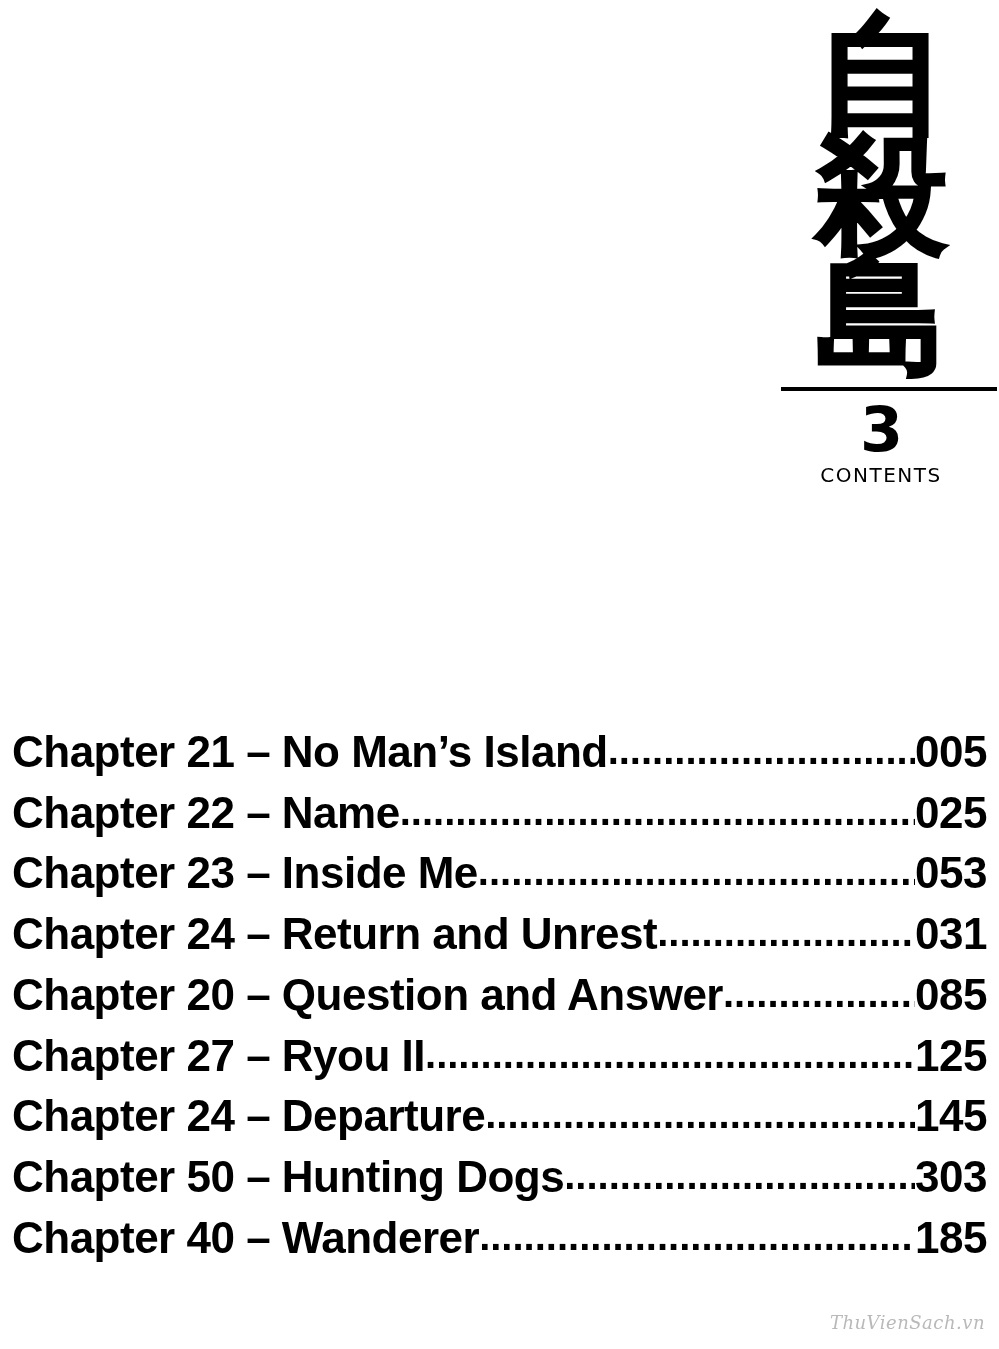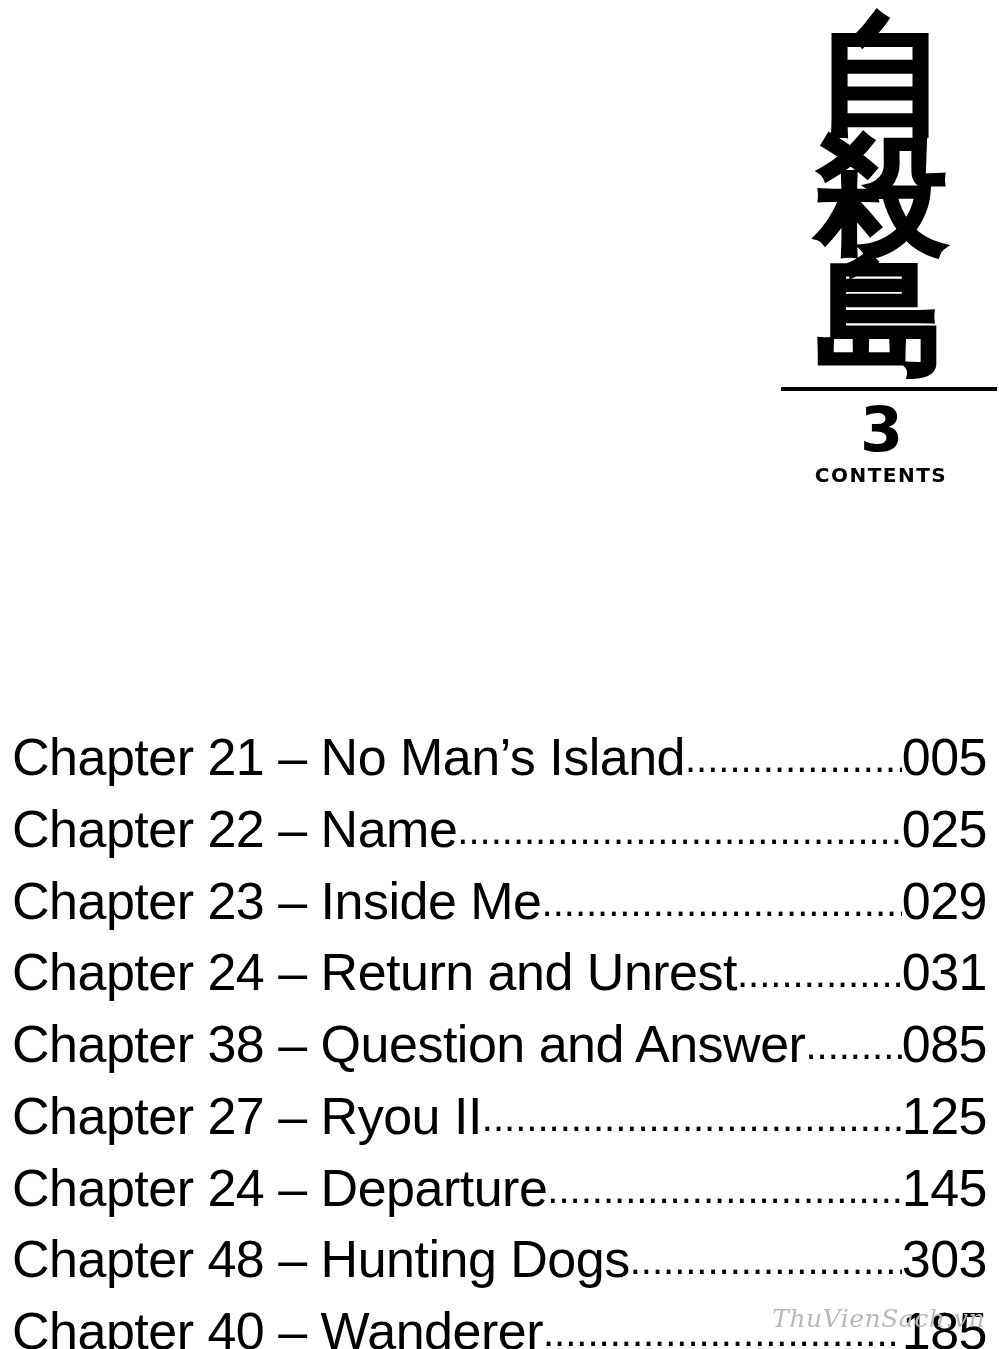--- a/index.html
+++ b/index.html
@@ -46,39 +46,39 @@
   .volume-number {
     font-family: "DejaVu Sans", sans-serif;
     font-weight: bold;
     font-size: 62px;
     line-height: 1;
     margin-top: 8px;
     letter-spacing: -1px;
   }
   .contents-label {
     font-family: "DejaVu Sans", sans-serif;
-    font-weight: bold;
+    font-weight: normal;
     font-size: 20px;
     letter-spacing: 1.5px;
     margin-top: 2px;
   }
 
   
   .toc {
     position: absolute;
     left: 12px;
     right: 12px;
     top: 722px;
   }
   .toc-row {
     display: flex;
     align-items: baseline;
-    font-size: 52px;
+    font-size: 44px;
     line-height: 1.38;
-    font-weight: 400;
+    font-weight: 700;
     white-space: nowrap;
     letter-spacing: -0.5px;
   }
   .toc-label {
     flex: 0 0 auto;
   }
   .toc-dots {
     flex: 1 1 auto;
     overflow: hidden;
     font-size: 40px;
@@ -95,21 +95,21 @@
     padding-left: 0px;
   }
 
   
   .watermark {
     position: absolute;
     right: 14px;
     bottom: 16px;
     font-family: "DejaVu Serif", serif;
     font-style: italic;
-    font-size: 25px;
+    font-size: 18px;
     color: #b9b9b9;
     letter-spacing: 0.5px;
     pointer-events: none;
   }
 </style>
 </head>
 <body>
 
 <div class="title-block">
   <div class="jp-title">自
@@ -127,44 +127,44 @@
     <span class="toc-page">005</span>
   </div>
   <div class="toc-row">
     <span class="toc-label">Chapter 22 – Name</span>
     <span class="toc-dots"></span>
     <span class="toc-page">025</span>
   </div>
   <div class="toc-row">
     <span class="toc-label">Chapter 23 – Inside Me</span>
     <span class="toc-dots"></span>
-    <span class="toc-page">029</span>
+    <span class="toc-page">053</span>
   </div>
   <div class="toc-row">
     <span class="toc-label">Chapter 24 – Return and Unrest</span>
     <span class="toc-dots"></span>
     <span class="toc-page">031</span>
   </div>
   <div class="toc-row">
-    <span class="toc-label">Chapter 38 – Question and Answer</span>
+    <span class="toc-label">Chapter 20 – Question and Answer</span>
     <span class="toc-dots"></span>
     <span class="toc-page">085</span>
   </div>
   <div class="toc-row">
     <span class="toc-label">Chapter 27 – Ryou II</span>
     <span class="toc-dots"></span>
     <span class="toc-page">125</span>
   </div>
   <div class="toc-row">
     <span class="toc-label">Chapter 24 – Departure</span>
     <span class="toc-dots"></span>
     <span class="toc-page">145</span>
   </div>
   <div class="toc-row">
-    <span class="toc-label">Chapter 48 – Hunting Dogs</span>
+    <span class="toc-label">Chapter 50 – Hunting Dogs</span>
     <span class="toc-dots"></span>
     <span class="toc-page">303</span>
   </div>
   <div class="toc-row">
     <span class="toc-label">Chapter 40 – Wanderer</span>
     <span class="toc-dots"></span>
     <span class="toc-page">185</span>
   </div>
 </div>
 

